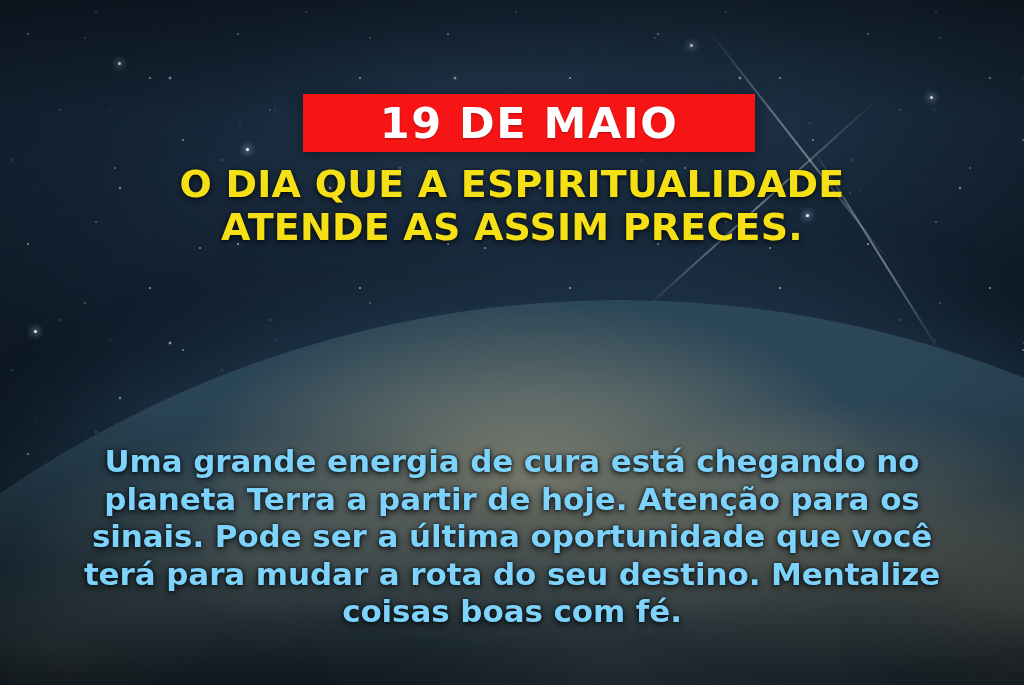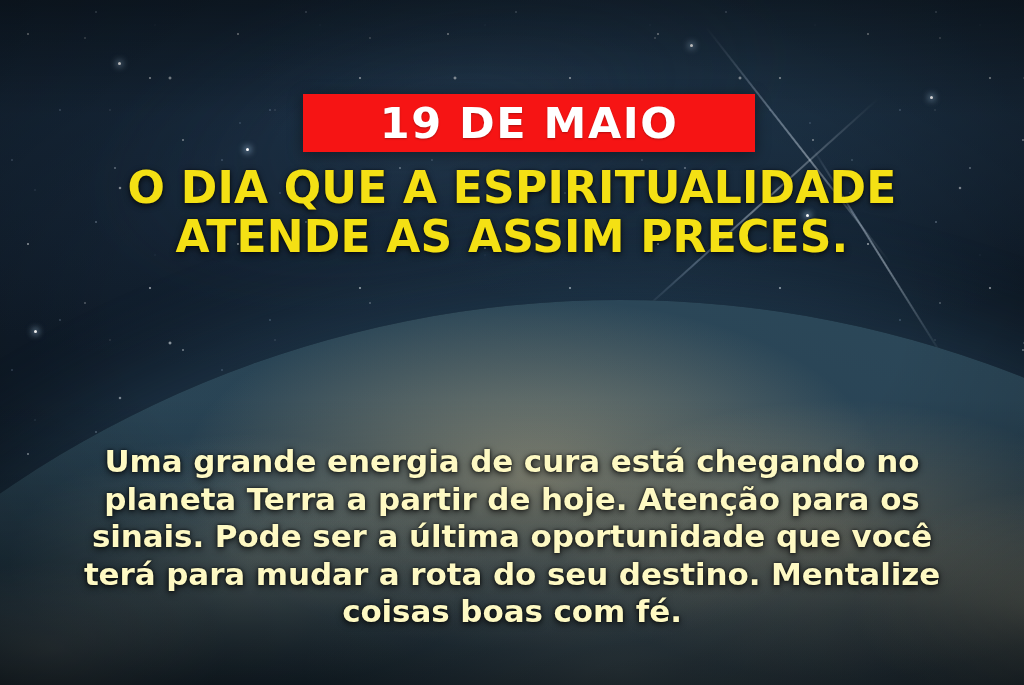--- a/index.html
+++ b/index.html
@@ -208,36 +208,36 @@
     white-space: nowrap;
     text-shadow: 0 1px 2px rgba(0,0,0,0.28);
   }
 
   .headline {
     position: absolute;
     top: 163px;
     left: 0; right: 0;
     text-align: center;
     color: #f4e014;
-    font-size: 44px;
+    font-size: 38px;
     font-weight: 700;
     line-height: 1.12;
     letter-spacing: 0.2px;
     font-family: "DejaVu Sans", sans-serif;
     text-shadow: 0 2px 6px rgba(0,0,0,0.72), 0 0 2px rgba(0,0,0,0.55);
     padding: 0 46px;
   }
   .headline .l2 { display: block; }
 
   .body-copy {
     position: absolute;
     top: 443px;
     left: 0; right: 0;
     text-align: center;
-    color: #fef9c3;
+    color: #7dd3fc;
     font-size: 31px;
     font-weight: 700;
     line-height: 1.21;
     font-family: "DejaVu Sans", sans-serif;
     text-shadow: 0 2px 7px rgba(0,0,0,0.82), 0 0 3px rgba(0,0,0,0.70);
     padding: 0 62px;
     letter-spacing: -0.1px;
   }
 
   .cta {

